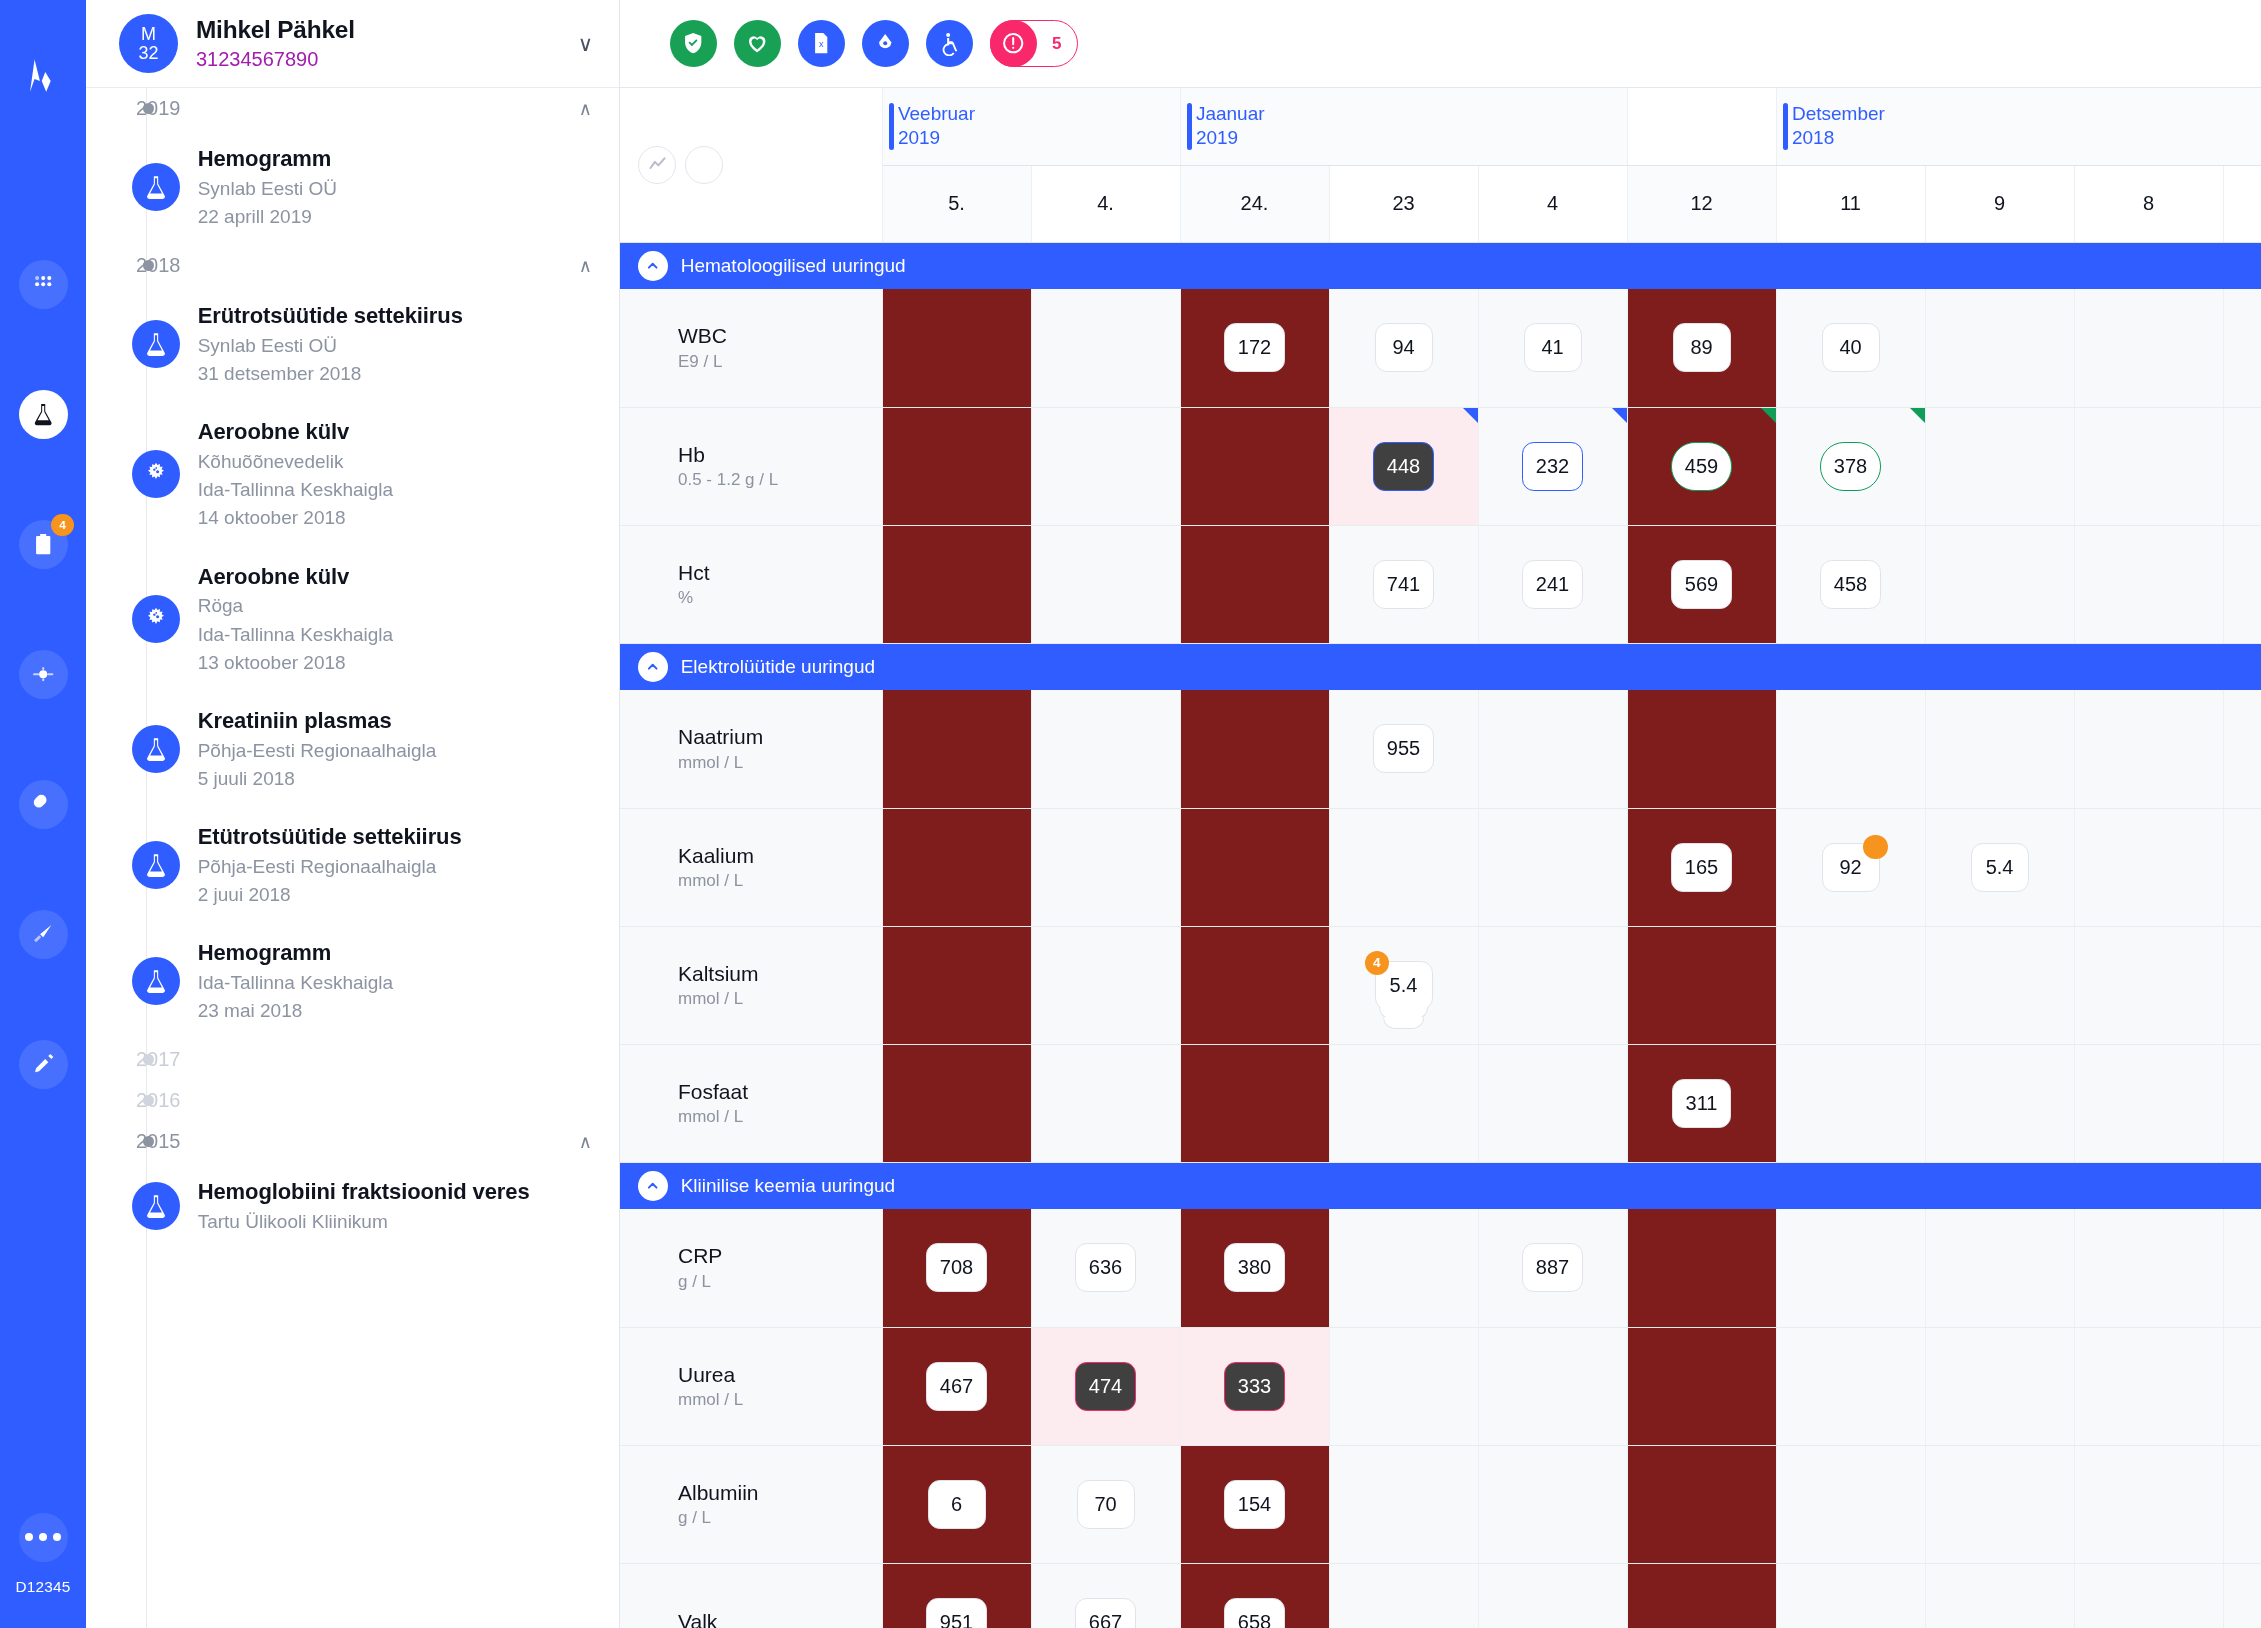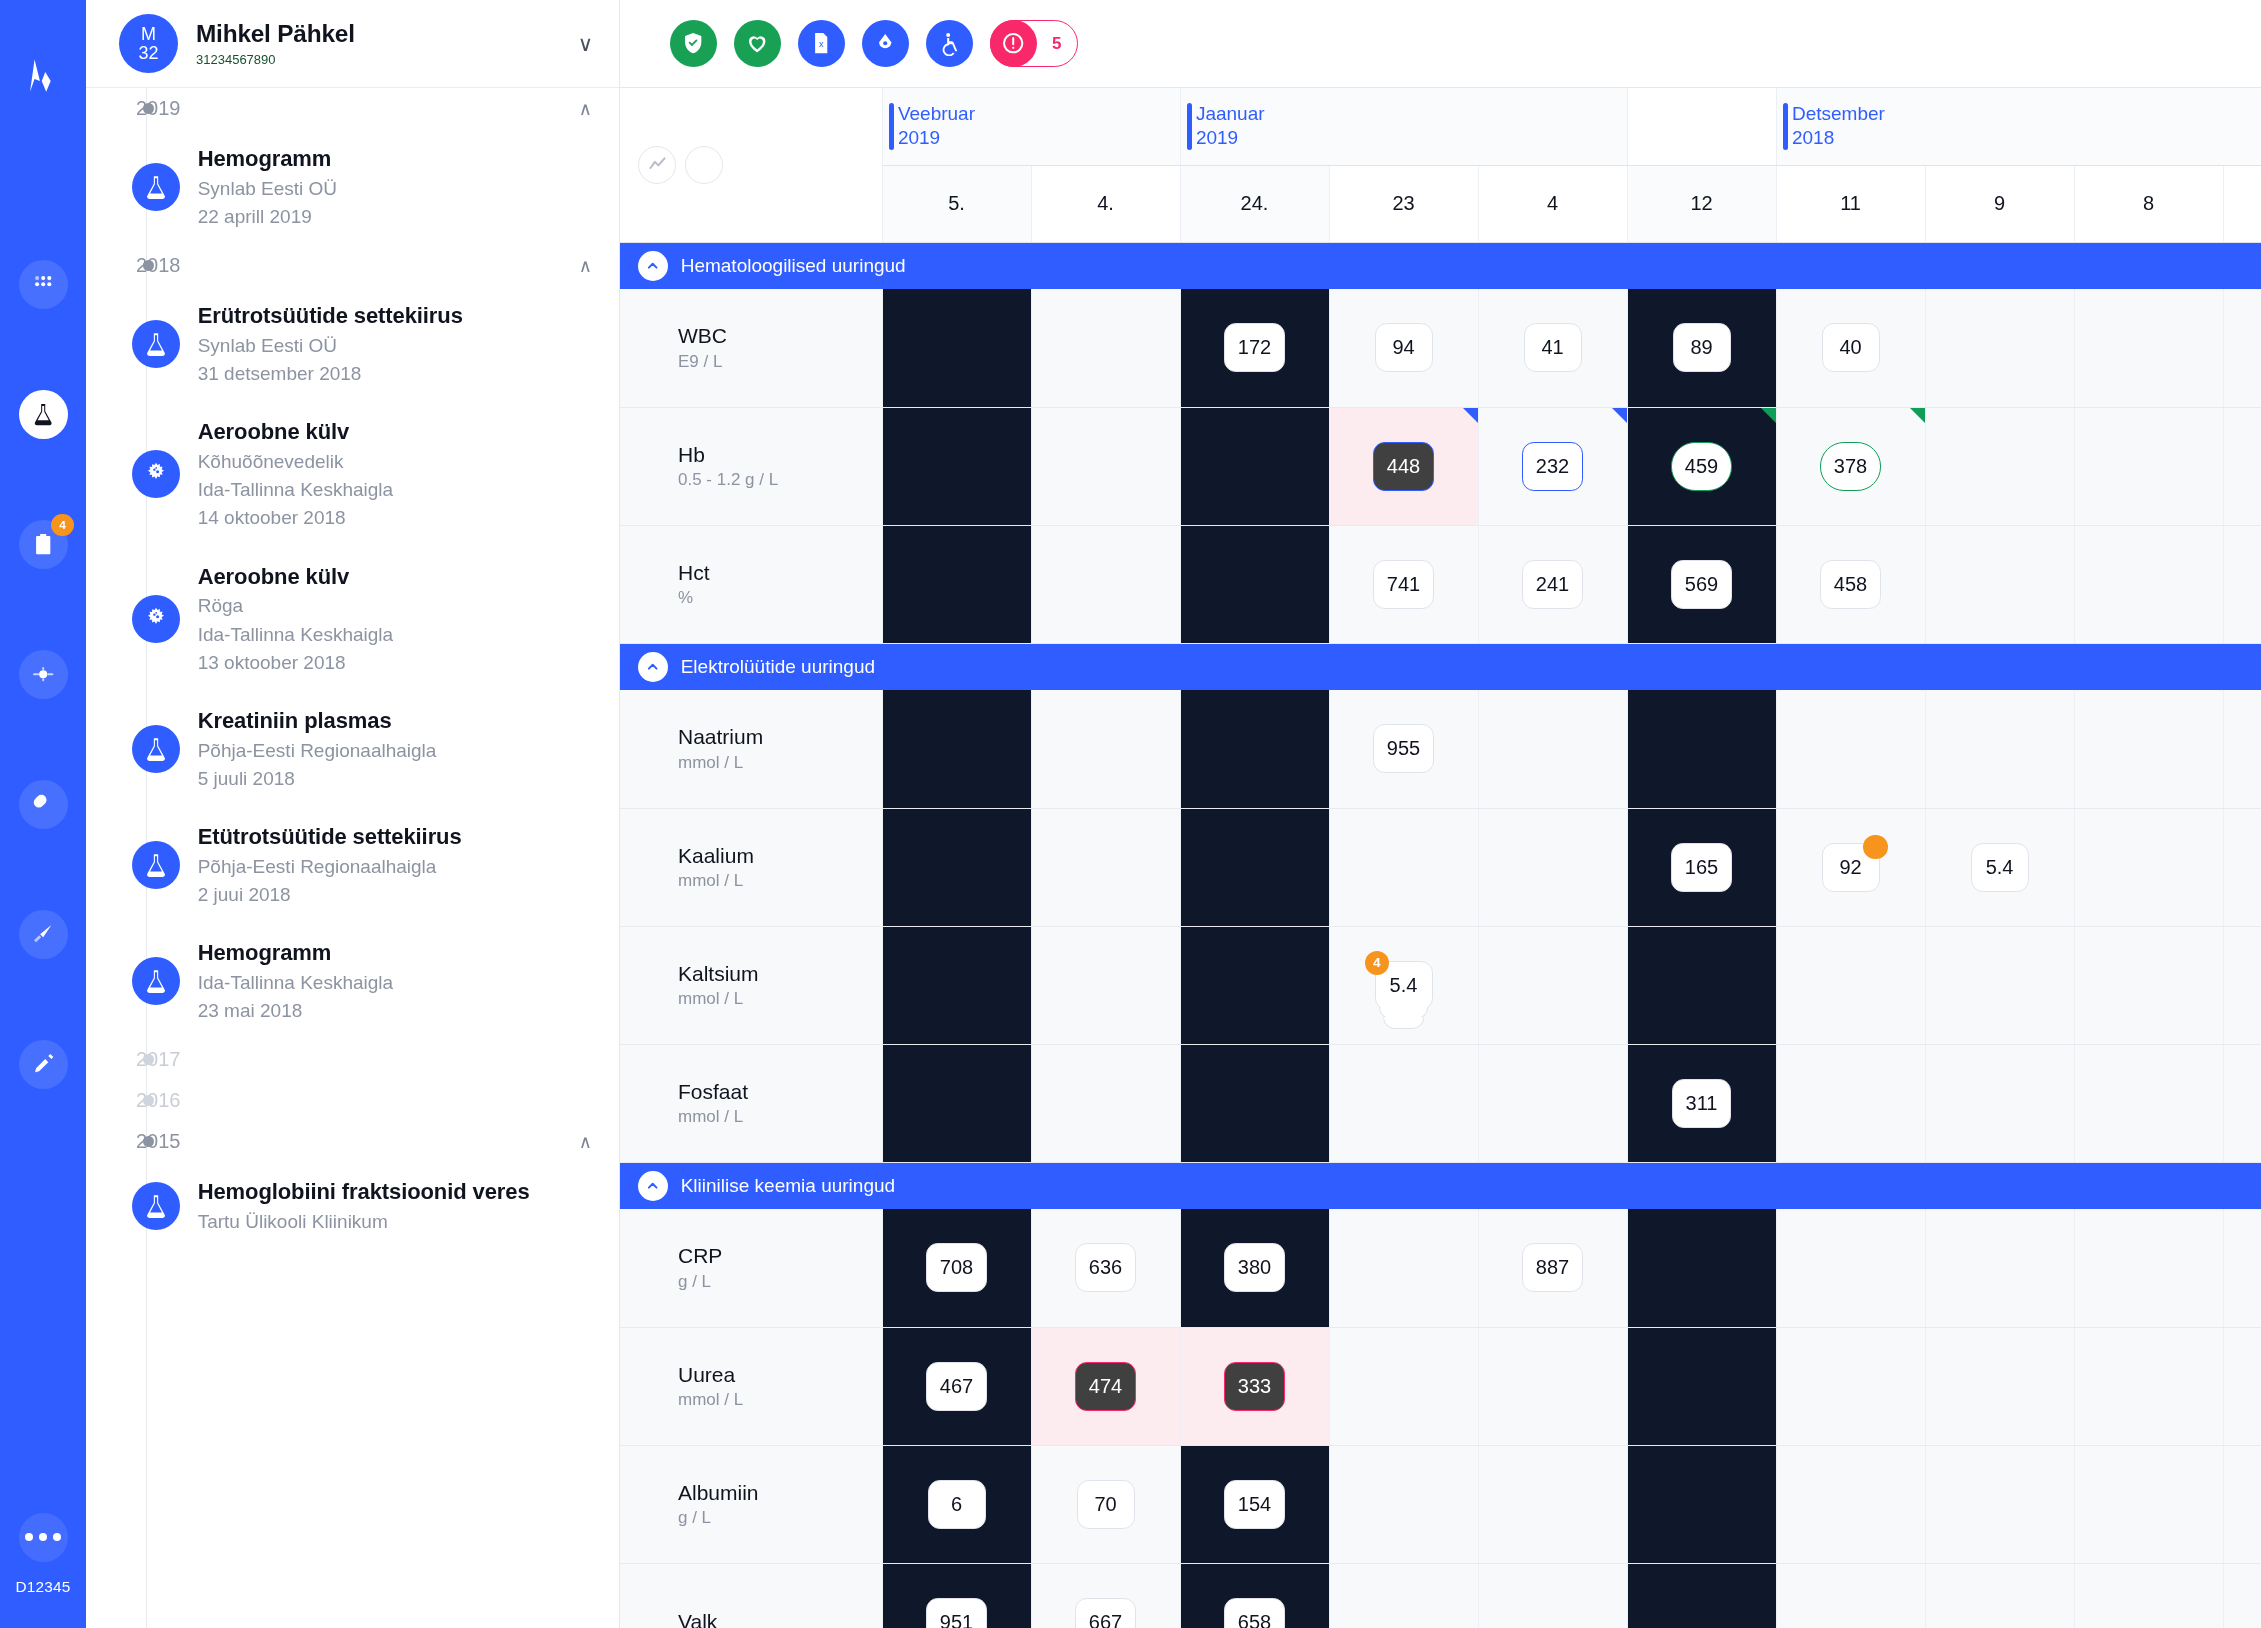--- a/index.html
+++ b/index.html
@@ -52,21 +52,21 @@
     height:88px; display:flex; align-items:center; padding:0 26px 0 33px;
     border-bottom:0.5px solid #e9ecf1; flex:0 0 88px;
   }
   .avatar {
     width:59px; height:59px; border-radius:50%; background:#2f5dff; color:#fff;
     display:flex; flex-direction:column; align-items:center; justify-content:center;
     font-size:18px; line-height:1.05; flex:0 0 59px; margin-right:18px;
   }
   .patient-txt { flex:1; }
   .patient-name { font-size:24.4px; font-weight:600; color:#10141f; letter-spacing:-0.2px; }
-  .patient-id { font-size:13px; color:#14532d; margin-top:3.6px; }
+  .patient-id { font-size:20px; color:#a21caf; margin-top:3.6px; }
   .chev-down { color:#4a5160; font-size:21px; line-height:1; }
 
   .section-head {
     height:95px; display:flex; align-items:center; padding:0 26px 0 33px; flex:0 0 95px;
   }
   .sec-icon {
     width:50px; height:50px; border-radius:50%; background:#eef0f4;
     display:flex; align-items:center; justify-content:center; flex:0 0 50px; margin-right:18px;
   }
   .sec-icon svg { width:28px; height:28px; }
@@ -173,21 +173,21 @@
     background:#f8f9fa; border-right:0.5px solid #eceff3; padding:0 0 0 58px;
     vertical-align:middle; height:118px;
   }
   .rn-title { font-size:21px; color:#10141f; line-height:1.2; }
   .rn-unit { font-size:17px; color:#8c93a1; margin-top:3.6px; }
 
   td.cell {
     height:118px; text-align:center; vertical-align:middle; position:relative;
     border-right:0.5px solid #eceff3; background:#f8f9fa;
   }
-  td.cell.shade { background:#0f172a; }
+  td.cell.shade { background:#7f1d1d; }
   td.cell.dangerbg { background:#fdecef; }
 
   .chip {
     display:inline-flex; align-items:center; justify-content:center;
     min-width:58px; height:49px; padding:0 12.7px; border-radius:11.8px;
     background:#fff; border:1.4px solid #e0e4ea; font-size:20px; color:#10141f; position:relative;
   }
   .chip.ring-blue  { border-color:#2f5dff; }
   .chip.ring-green { border-color:#0f9d58;border-radius:24px; }
   .chip.red { background:#404040; border-color:#f8286a; color:#fff; }

